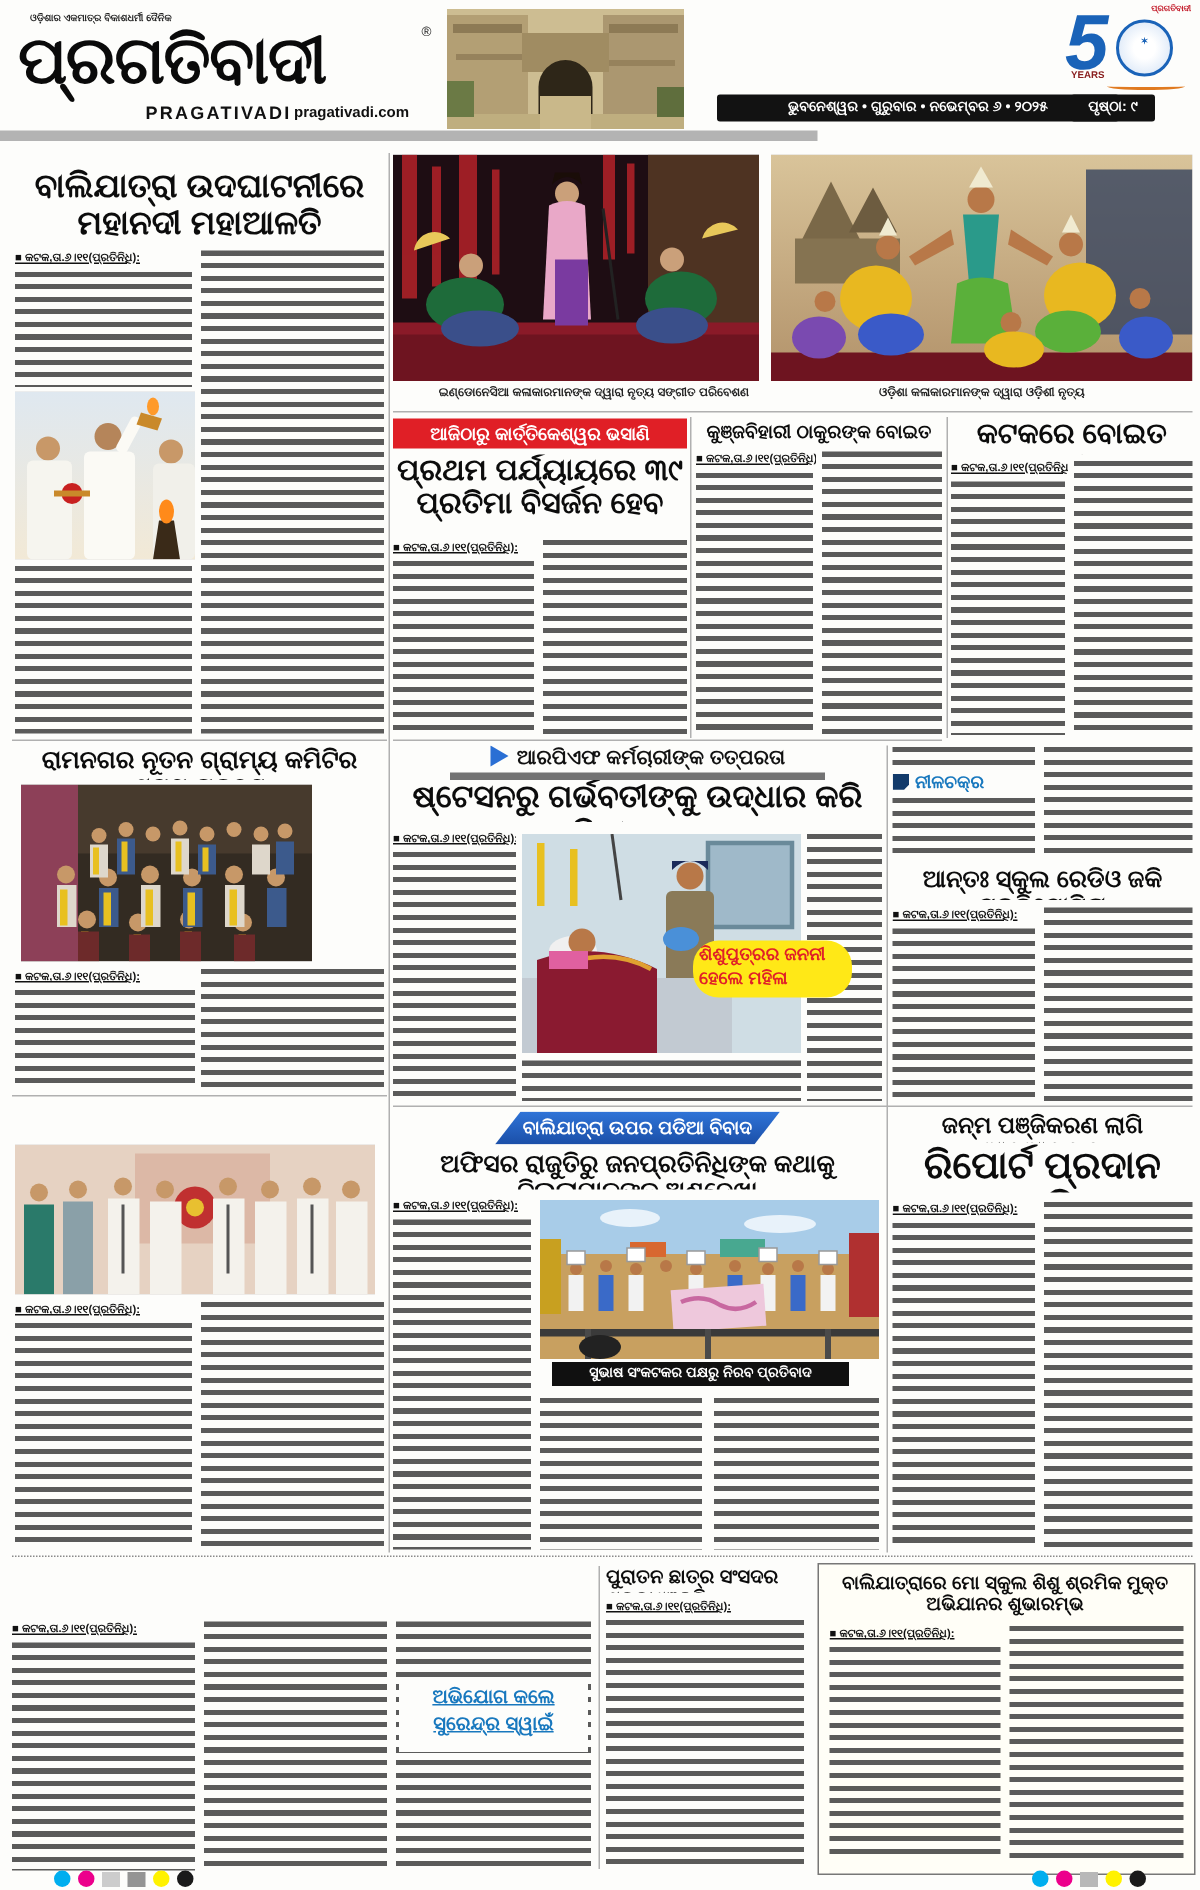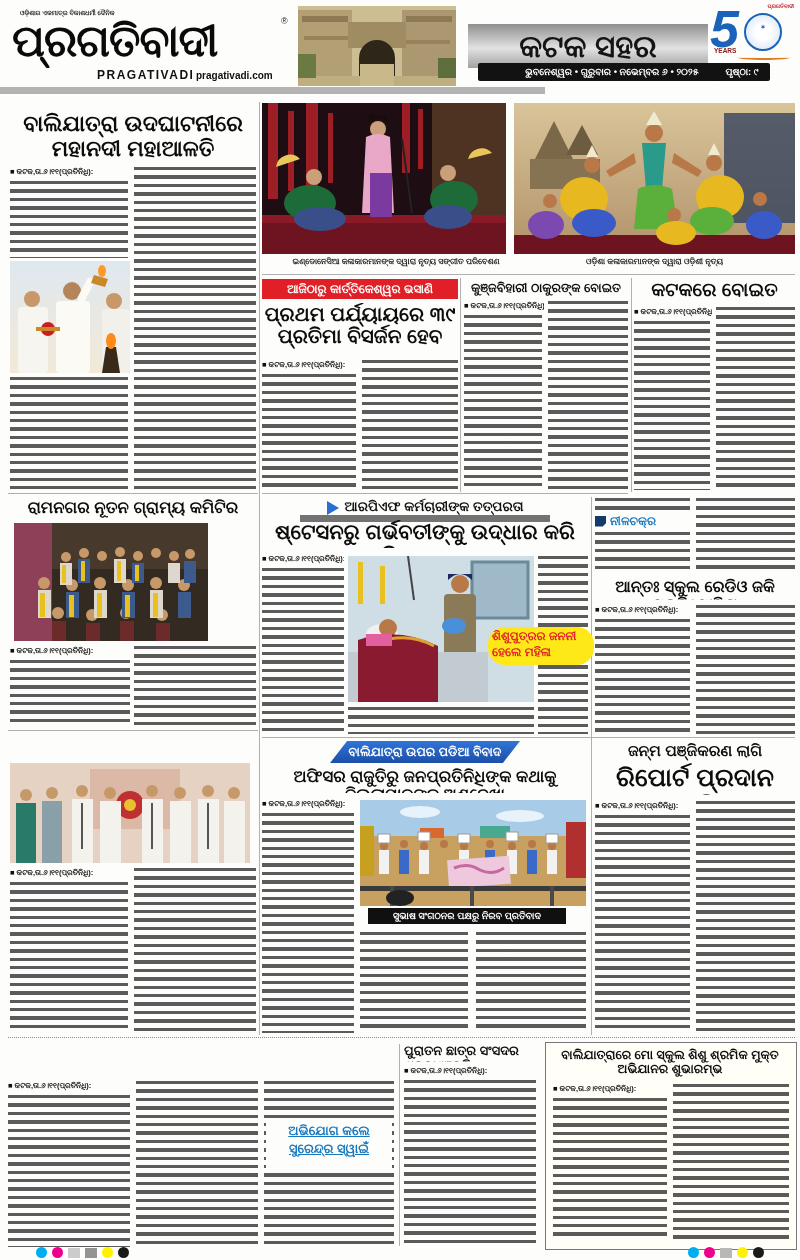--- a/index.html
+++ b/index.html
@@ -3,36 +3,36 @@
 <meta charset="utf-8">
 <style>
   html,body{margin:0;padding:0;background:#e8e8e8;}
   .page{position:relative;width:800px;height:1260px;background:#fdfdfb;
         font-family:"Liberation Sans",sans-serif;overflow:hidden;margin:0 auto;}
   .abs{position:absolute;}
   
   .tx{position:absolute;background-image:repeating-linear-gradient(to bottom,
       #3e3e3e 0px,#3e3e3e 3.4px,transparent 3.4px,transparent 8.4px);opacity:.85;}
   .byline{position:absolute;font-size:7.5px;font-weight:bold;color:#111;
-          white-space:nowrap;overflow:hidden;}
+          white-space:nowrap;overflow:hidden;text-decoration:underline;}
   .hl{position:absolute;font-weight:bold;color:#0c0c0c;line-height:1.12;
       overflow:hidden;text-align:center;}
   .vrule{position:absolute;width:1px;background:#b0b0b0;}
   .hrule{position:absolute;height:1px;background:#b0b0b0;}
   .dotrule{position:absolute;height:0;border-top:1px dotted #8a8a8a;}
   .caption{position:absolute;font-size:8px;font-weight:bold;color:#222;
            text-align:center;white-space:nowrap;overflow:hidden;}
   .kicker-red{position:absolute;background:#e01f26;color:#fff;font-weight:bold;
               font-size:12px;text-align:center;line-height:20px;overflow:hidden;}
   .kicker-blue{position:absolute;background:linear-gradient(#2f74d8,#1b4fa8);
                color:#fff;font-weight:bold;font-size:12.5px;text-align:center;
                line-height:22px;overflow:hidden;
                clip-path:polygon(9% 0,100% 0,91% 100%,0 100%);}
   .kicker-center{position:absolute;display:flex;justify-content:center;
-                 align-items:flex-end;gap:6px;border-bottom:7px solid #737373;
+                 align-items:flex-start;gap:6px;border-bottom:5px solid #737373;
                  font-weight:bold;font-size:13.5px;color:#111;overflow:hidden;}
   .flag{width:0;height:0;border-top:7px solid transparent;
         border-bottom:7px solid transparent;border-left:12px solid #2a6fd4;}
   .yellowbox{position:absolute;background:#ffe817;color:#e02028;font-weight:bold;
              font-size:12px;line-height:1.3;padding:2px 4px;overflow:hidden;z-index:5;}
   .blackbar{position:absolute;background:#101010;color:#fff;font-size:9.5px;
             font-weight:bold;text-align:center;line-height:16px;overflow:hidden;z-index:5;}
   .pq{position:absolute;color:#1878be;font-weight:bold;font-size:13px;
       text-align:center;line-height:1.35;text-decoration:underline;
       background:#fdfdfb;z-index:4;overflow:hidden;}
@@ -73,21 +73,20 @@
       <rect x="6" y="30" width="44" height="4" fill="#96825c"></rect>
       <rect x="108" y="34" width="44" height="4" fill="#96825c"></rect>
       <path d="M61,76 v-24 a18,18 0 0 1 36,0 v24 z" fill="#2e2618"></path>
       <rect x="0" y="70" width="158" height="10" fill="#bfae7f"></rect>
       <rect x="62" y="58" width="34" height="22" fill="#c9b88a"></rect>
       <rect x="0" y="48" width="18" height="24" fill="#6b7a45"></rect>
       <rect x="140" y="52" width="18" height="20" fill="#5f6e3d"></rect>
     </svg>
   </div>
 
-  <div class="edition" style="left:468px;top:24px;width:240px;height:44px;font-size:31px;line-height:46px;">କଟକ ସହର</div>
 
   <div class="abs" style="left:710px;top:3px;width:86px;height:58px;">
     <div class="abs" style="right:2px;top:0;font-size:5.5px;font-weight:bold;color:#c01020;">ପ୍ରଗତିବାଦୀ</div>
     <div class="abs" style="left:0;top:-4px;font-size:52px;font-weight:900;font-style:italic;color:#1a63b8;line-height:60px;">5</div>
     <div class="abs" style="left:34px;top:10px;width:34px;height:34px;border-radius:50%;border:2px solid #1a63b8;
          background:radial-gradient(#ffffff 30%,#cfe0f5 100%);"></div>
     <div class="abs" style="left:34px;top:20px;width:38px;text-align:center;font-size:6px;color:#1a63b8;font-weight:bold;">✶</div>
     <div class="abs" style="left:4px;top:44px;font-size:6.5px;font-weight:bold;color:#8a2020;">YEARS</div>
     <div class="abs" style="left:28px;top:52px;width:52px;height:3px;border-bottom:2px solid #e07a20;border-radius:50%;"></div>
   </div>
@@ -350,21 +349,21 @@
       <rect x="96" y="38" width="32" height="64" rx="4" fill="#8a7a58"></rect>
       <ellipse cx="106" cy="70" rx="12" ry="8" fill="#4a90d8"></ellipse>
       <rect x="0" y="96" width="140" height="50" fill="#c2cad2"></rect>
       <ellipse cx="34" cy="78" rx="16" ry="10" fill="#f0f0f0"></ellipse>
       <circle cx="40" cy="72" r="9" fill="#b87848"></circle>
       <path d="M10,84 q40,-14 80,6 l0,56 -80,0 z" fill="#8a1a30"></path>
       <path d="M30,86 q30,-10 56,4" stroke="#e0a030" stroke-width="3" fill="none"></path>
       <rect x="18" y="78" width="26" height="12" fill="#e060a0"></rect>
     </svg>
   </div>
-  <div class="yellowbox" style="left:488px;top:627px;width:98px;height:34px;border-radius:17px;">ଶିଶୁପୁତ୍ରର ଜନନୀ ହେଲେ ମହିଳା</div>
+  <div class="yellowbox" style="left:462px;top:627px;width:98px;height:34px;border-radius:17px;">ଶିଶୁପୁତ୍ରର ଜନନୀ ହେଲେ ମହିଳା</div>
   <div class="tx" style="left:538px;top:556px;width:50px;height:178px;"></div>
   <div class="tx" style="left:348px;top:707px;width:186px;height:27px;"></div>
 
   <div class="tx" style="left:595px;top:498px;width:95px;height:13px;"></div>
   <div class="nila" style="left:595px;top:514px;width:95px;height:14px;">
     <span class="ic"></span>
     <span>ନୀଳଚକ୍ର</span>
   </div>
   <div class="tx" style="left:595px;top:532px;width:95px;height:40px;"></div>
   <div class="tx" style="left:696px;top:498px;width:99px;height:74px;"></div>
@@ -420,21 +419,21 @@
       </g>
       <rect x="88" y="58" width="62" height="28" fill="#eec8dc" transform="rotate(-4 119 72)"></rect>
       <path d="M94,68 q14,-6 26,2 q12,6 24,-2" stroke="#c868a0" stroke-width="3" fill="none"></path>
       <rect x="0" y="86" width="226" height="5" fill="#3a3a3a"></rect>
       <rect x="30" y="86" width="4" height="20" fill="#4a4a4a"></rect>
         <rect x="110" y="86" width="4" height="20" fill="#4a4a4a"></rect>
         <rect x="190" y="86" width="4" height="20" fill="#4a4a4a"></rect>
       <ellipse cx="40" cy="98" rx="14" ry="8" fill="#222"></ellipse>
     </svg>
   </div>
-  <div class="blackbar" style="left:368px;top:908px;width:198px;height:16px;">ସୁଭାଷ ସଂଗଠନର ପକ୍ଷରୁ ନିରବ ପ୍ରତିବାଦ</div>
+  <div class="blackbar" style="left:368px;top:908px;width:198px;height:16px;">ସୁଭାଷ ସଂକଟକର ପକ୍ଷରୁ ନିରବ ପ୍ରତିବାଦ</div>
   <div class="tx" style="left:360px;top:932px;width:108px;height:101px;"></div>
   <div class="tx" style="left:476px;top:932px;width:110px;height:101px;"></div>
 
   <div class="hl" style="left:595px;top:742px;width:200px;height:20px;font-size:15.5px;">ଜନ୍ମ ପଞ୍ଜିକରଣ ଲାଗି ଆରଆଇଙ୍କ</div>
   <div class="hl" style="left:595px;top:763px;width:200px;height:32px;font-size:25px;">ରିପୋର୍ଟ ପ୍ରଦାନ ଦାବି</div>
   <div class="byline" style="left:595px;top:801px;width:96px;">■ କଟକ,ତା.୬।୧୧(ପ୍ରତିନିଧି):</div>
   <div class="tx" style="left:595px;top:815px;width:95px;height:218px;"></div>
   <div class="tx" style="left:696px;top:801px;width:99px;height:232px;"></div>
 
   <div class="byline" style="left:8px;top:1081px;width:122px;">■ କଟକ,ତା.୬।୧୧(ପ୍ରତିନିଧି):</div>

